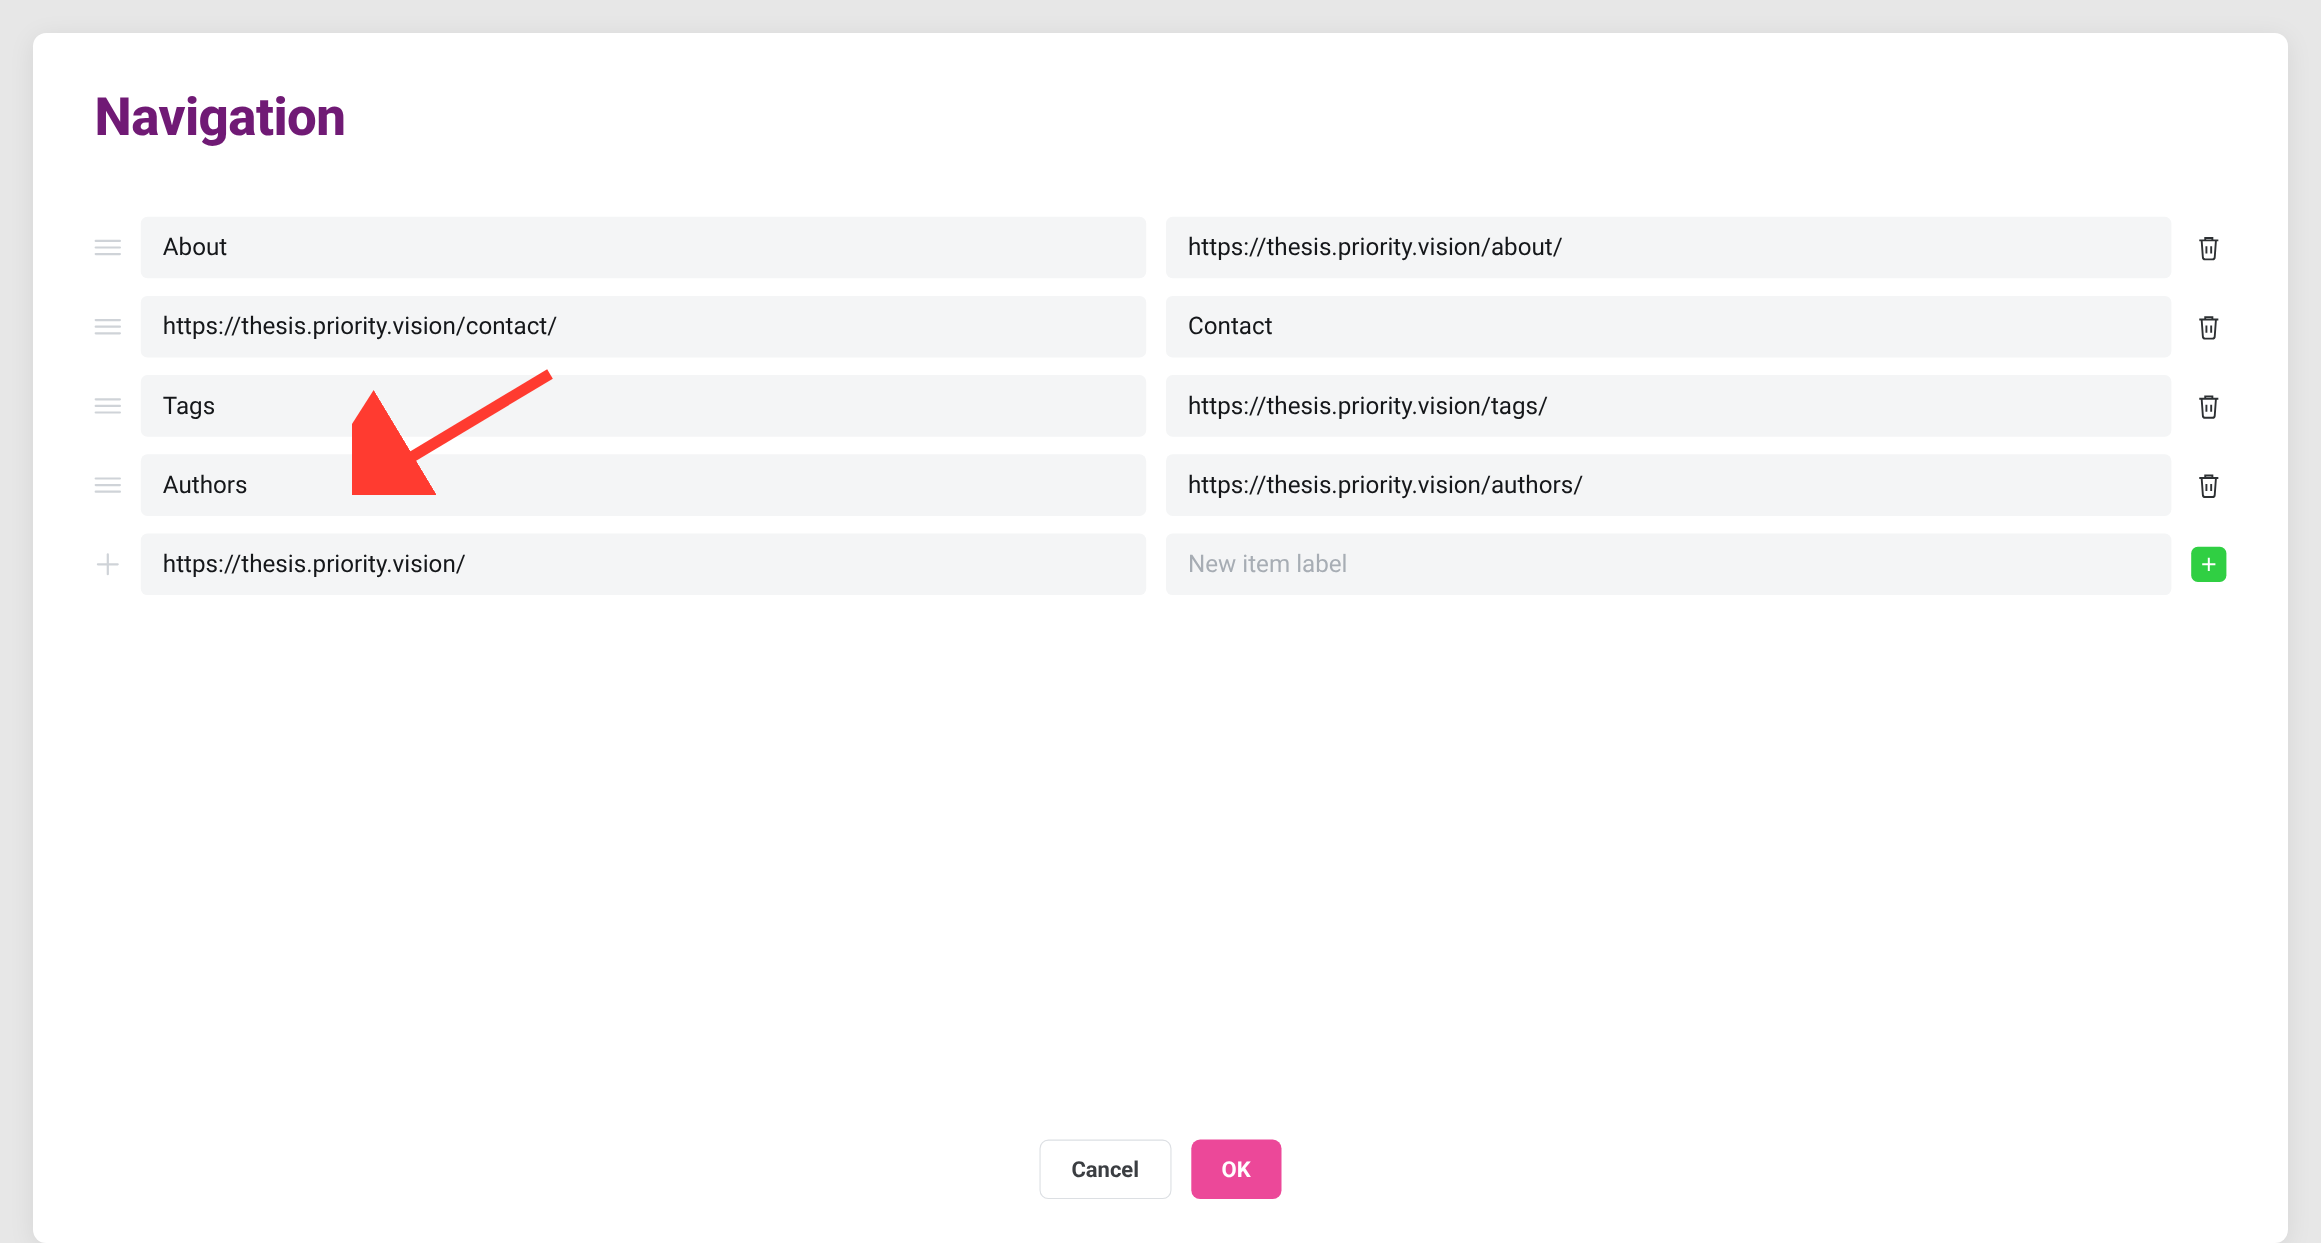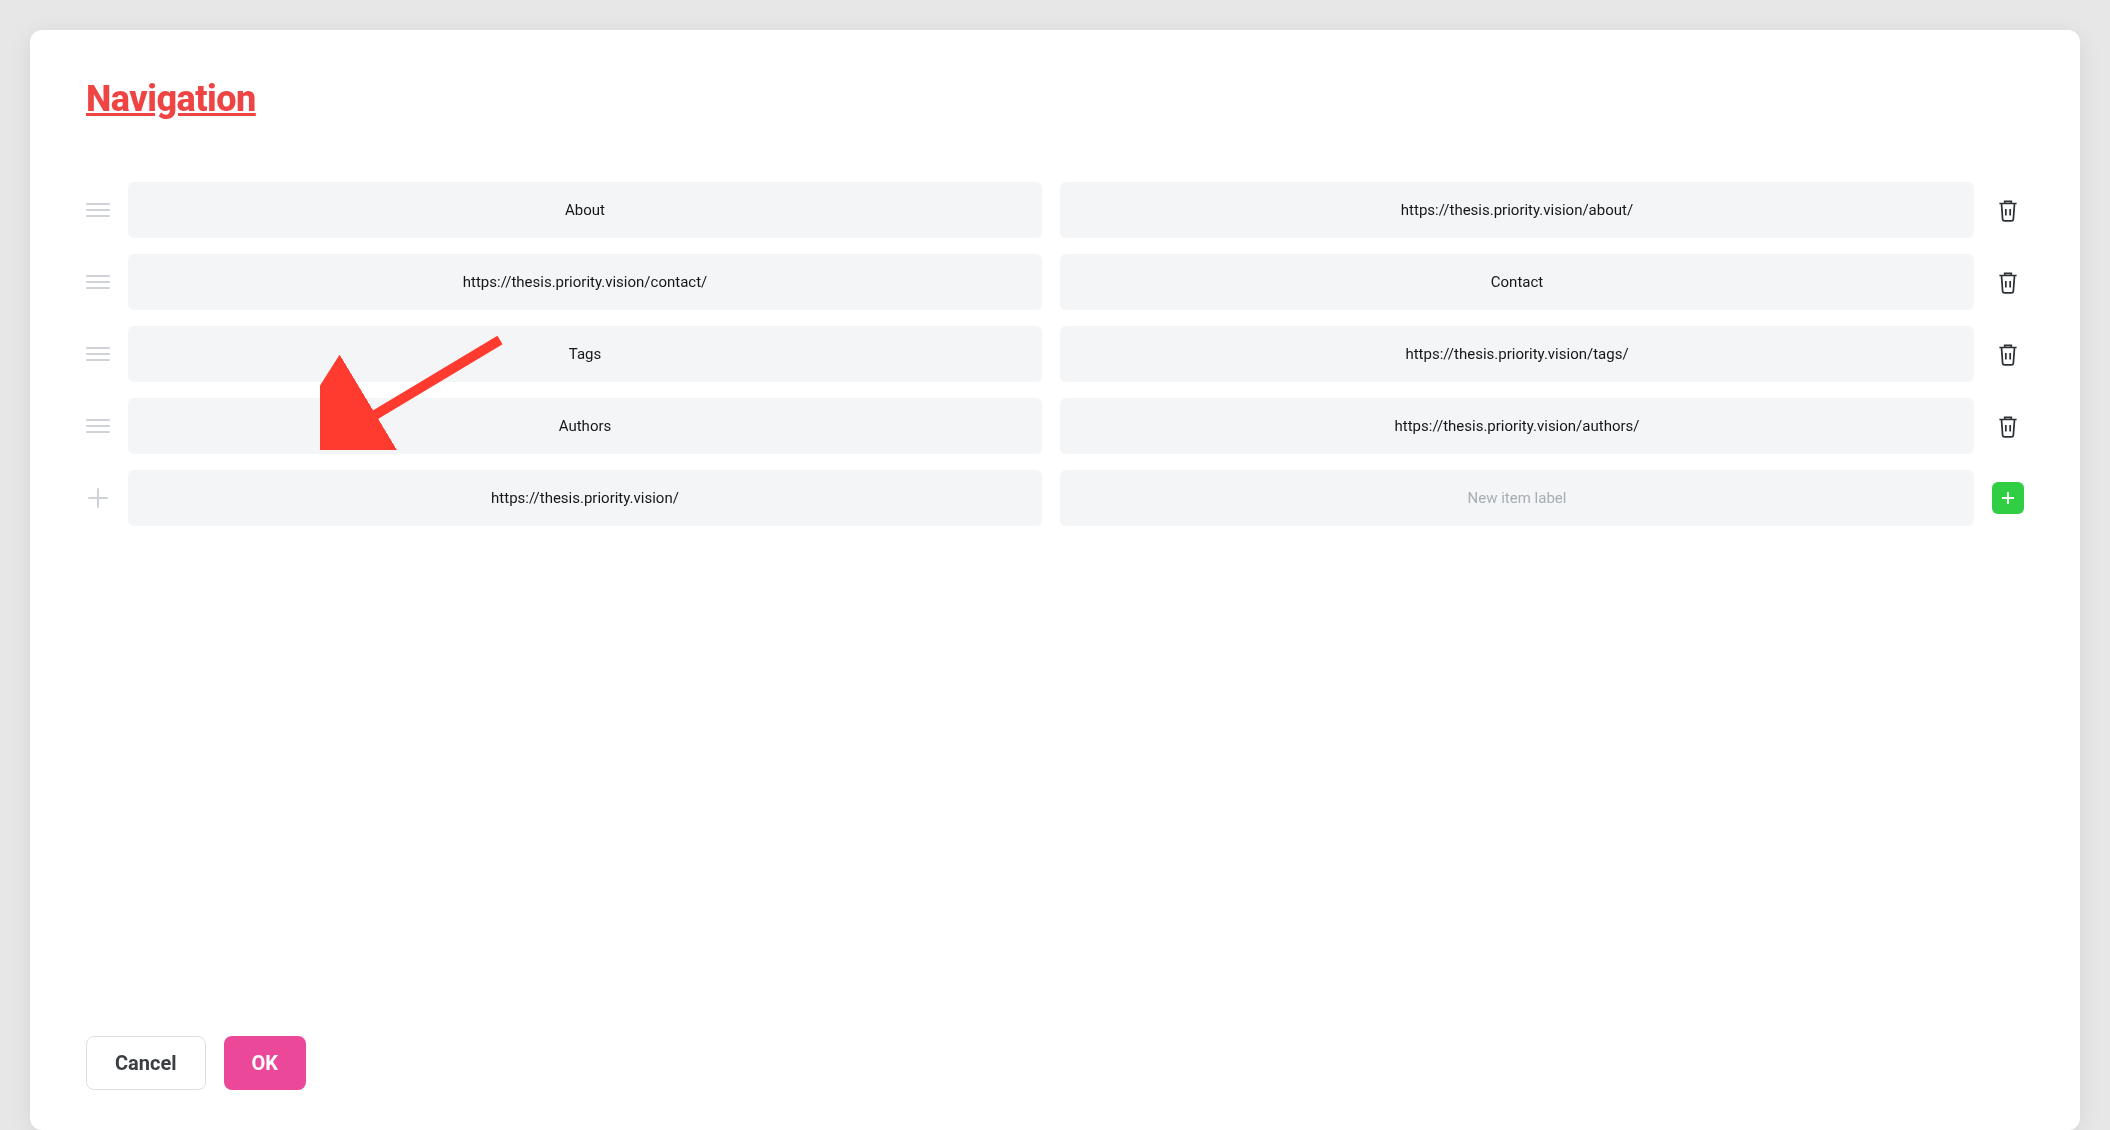--- a/index.html
+++ b/index.html
@@ -15,26 +15,25 @@
     border-radius: 12px;
     box-shadow: 0 4px 24px rgba(0,0,0,0.08);
     width: 100%;
     height: 100%;
     padding: 48px 56px 40px 56px;
     position: relative;
     display: flex;
     flex-direction: column;
   }
   .title {
-    font-size: 36px;
+    font-size: 48px;
     font-weight: 800;
     letter-spacing: -0.5px;
-    color: #ef4444;
+    color: #701a75;
     margin-bottom: 38px;
-    text-decoration: underline;
   }
   .tabs {
     display: flex;
     gap: 36px;
     border-bottom: 1px solid #e6e6e6;
   }
   .tab {
     font-size: 22px;
     font-weight: 400;
     color: #3b3e42;
@@ -85,27 +84,26 @@
     position: absolute;
     background: #cfd3d8;
     border-radius: 1px;
   }
   .drag-handle.plus::before { width: 20px; height: 2px; }
   .drag-handle.plus::after  { width: 2px; height: 20px; }
   .field {
     background: #f4f5f6;
     border: none;
     border-radius: 6px;
-    font-size: 15px;
+    font-size: 22px;
     color: #15171a;
     padding: 16px 20px;
     height: 56px;
     outline: none;
     font-family: inherit;
-    text-align: center;
   }
   .field::placeholder { color: #a7adb4; }
   .label-col { flex: 1 1 44%; }
   .url-col   { flex: 1 1 44%; }
   .action-col {
     width: 32px;
     height: 32px;
     flex-shrink: 0;
     display: flex;
     align-items: center;
@@ -121,21 +119,21 @@
     display: flex;
     align-items: center;
     justify-content: center;
     cursor: pointer;
     flex-shrink: 0;
   }
   .add-btn svg { stroke: #fff; stroke-width: 2.4; }
   .footer {
     margin-top: auto;
     display: flex;
-    justify-content: flex-start;
+    justify-content: center;
     gap: 18px;
     padding-top: 40px;
   }
   .btn {
     font-size: 20px;
     font-weight: 700;
     padding: 14px 28px;
     border-radius: 8px;
     cursor: pointer;
     border: none;

